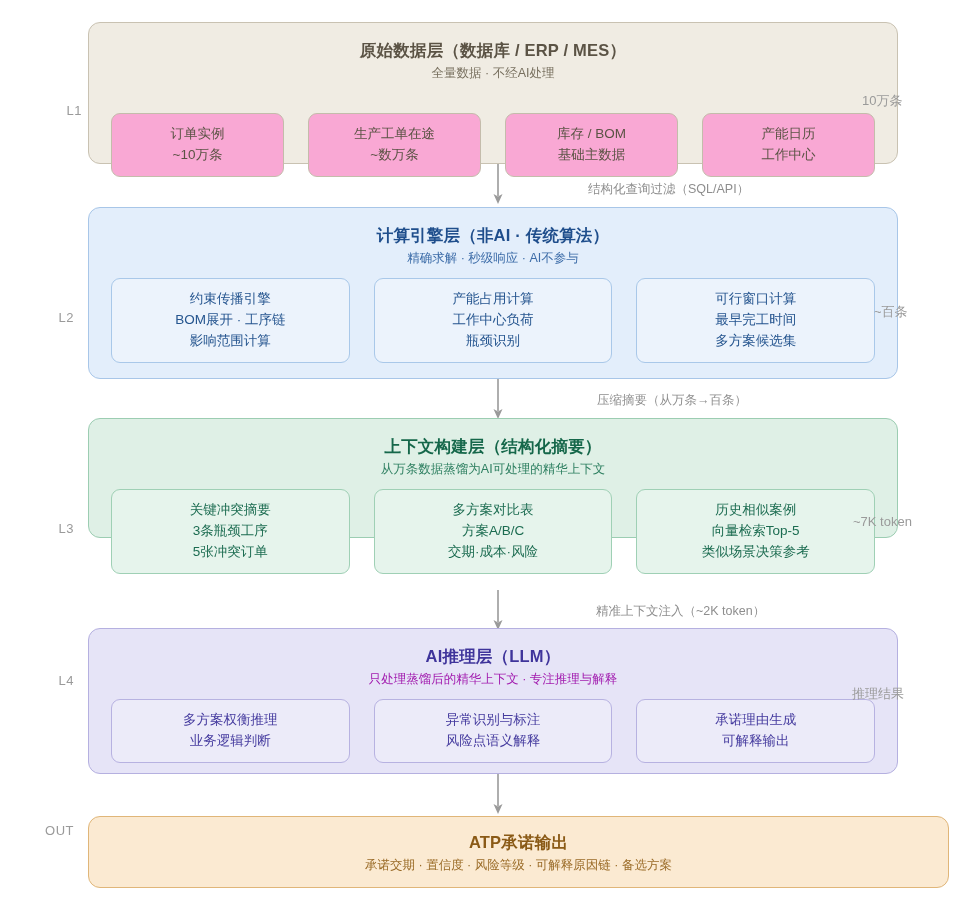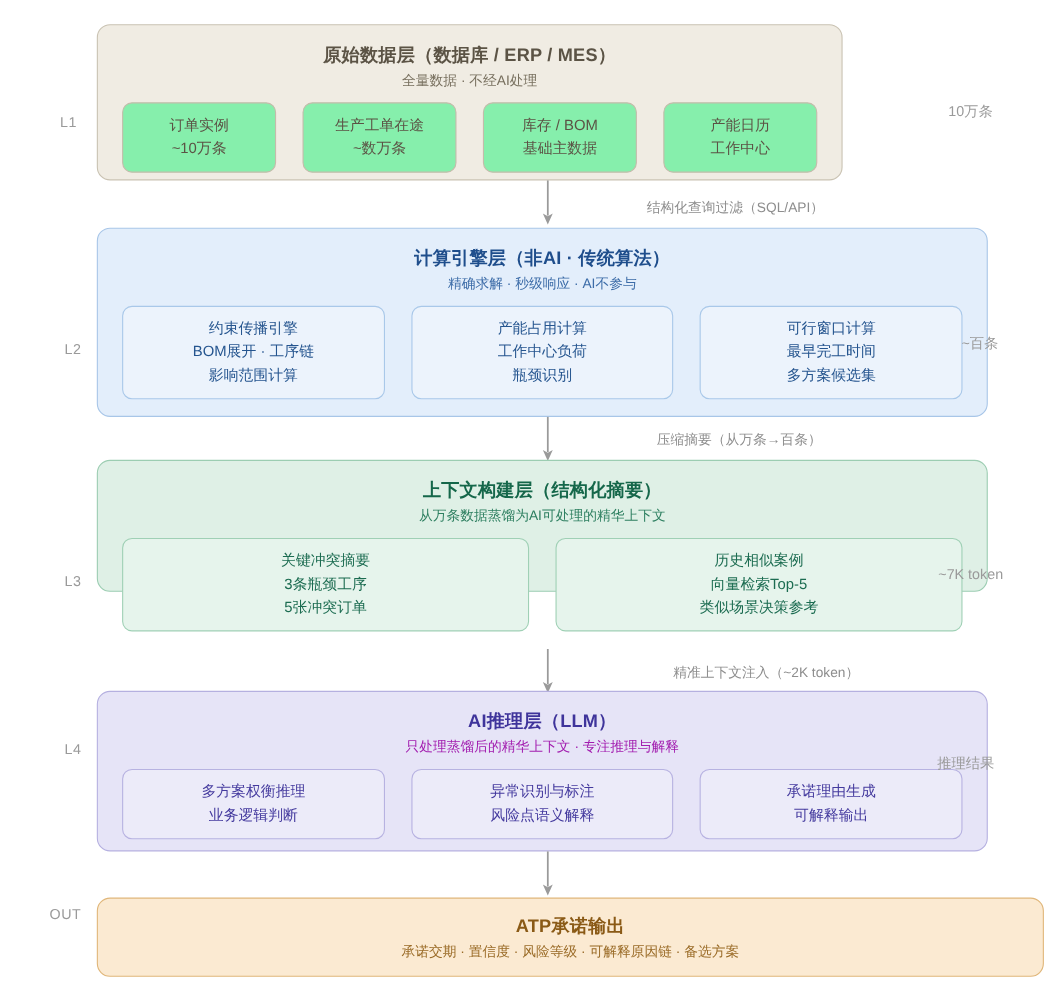--- a/index.html
+++ b/index.html
@@ -76,21 +76,21 @@
     font-size: 13.5px;
     line-height: 1.55;
     text-align: center;
     white-space: nowrap;
   }
 
   
   .l1 { background: #f0ece3; border-color: #c9c2b2; }
   .l1 .layer-title { color: #5b5345; }
   .l1 .layer-sub   { color: #78705f; }
-  .l1 .card { border-color: #c4bcab; background: #86efac; }
+  .l1 .card { border-color: #c4bcab; background: #f9a8d4; margin-top: 20px; }
   .l1 .card-line { color: #5b5345; }
 
   .l2 { background: #e3eefb; border-color: #a8c6e8; }
   .l2 .layer-title { color: #1f4e8c; }
   .l2 .layer-sub   { color: #3c6ca8; }
   .l2 .card { border-color: #a9c8e9; background: #ecf3fc; }
   .l2 .card-line { color: #25558f; }
 
   .l3 { background: #dff0e6; border-color: #9ccdb2; }
   .l3 .layer-title { color: #15674a; }
@@ -139,21 +139,21 @@
     font-size: 12.5px;
     color: #8e8e8e;
     white-space: nowrap;
   }
 </style>
 </head>
 <body>
 
 <div id="canvas">
 
-  <div class="layer l1" style="left:88px; top:22px; width:678px; height:142px;">
+  <div class="layer l1" style="left:88px; top:22px; width:810px; height:142px;">
     <div class="layer-title">原始数据层（数据库 / ERP / MES）</div>
     <div class="layer-sub">全量数据 · 不经AI处理</div>
     <div class="cards">
       <div class="card">
         <div class="card-line">订单实例</div>
         <div class="card-line">~10万条</div>
       </div>
       <div class="card">
         <div class="card-line">生产工单在途</div>
         <div class="card-line">~数万条</div>
@@ -162,21 +162,21 @@
         <div class="card-line">库存 / BOM</div>
         <div class="card-line">基础主数据</div>
       </div>
       <div class="card">
         <div class="card-line">产能日历</div>
         <div class="card-line">工作中心</div>
       </div>
     </div>
   </div>
 
-  <div class="rail-label" style="left:26px; top:103px; width:44px;">L1</div>
+  <div class="rail-label" style="left:38px; top:103px; width:44px;">L1</div>
   <div class="vol-label" style="left:862px; top:92px;">10万条</div>
 
   <div class="arrow" style="top:164px; height:42px;">
     <svg width="12" height="42" viewBox="0 0 12 42">
       <line x1="6" y1="0" x2="6" y2="32" stroke="#9a9a9a" stroke-width="1.6"></line>
       <path d="M6 40 L1.5 30 L6 32.6 L10.5 30 Z" fill="#9a9a9a"></path>
     </svg>
   </div>
   <div class="edge-label" style="left:588px; top:181px;">结构化查询过滤（SQL/API）</div>
 
@@ -216,37 +216,42 @@
   <div class="layer l3" style="left:88px; top:418px; width:810px; height:120px;">
     <div class="layer-title">上下文构建层（结构化摘要）</div>
     <div class="layer-sub">从万条数据蒸馏为AI可处理的精华上下文</div>
     <div class="cards">
       <div class="card">
         <div class="card-line">关键冲突摘要</div>
         <div class="card-line">3条瓶颈工序</div>
         <div class="card-line">5张冲突订单</div>
       </div>
       <div class="card">
+        <div class="card-line">多方案对比表</div>
+        <div class="card-line">方案A/B/C</div>
+        <div class="card-line">交期·成本·风险</div>
+      </div>
+      <div class="card">
         <div class="card-line">历史相似案例</div>
         <div class="card-line">向量检索Top-5</div>
         <div class="card-line">类似场景决策参考</div>
       </div>
     </div>
   </div>
 
   <div class="rail-label" style="left:30px; top:521px; width:44px;">L3</div>
   <div class="vol-label" style="left:853px; top:514px;">~7K token</div>
 
   <div class="arrow" style="top:590px; height:42px;">
     <svg width="12" height="42" viewBox="0 0 12 42">
       <line x1="6" y1="0" x2="6" y2="32" stroke="#9a9a9a" stroke-width="1.6"></line>
       <path d="M6 40 L1.5 30 L6 32.6 L10.5 30 Z" fill="#9a9a9a"></path>
     </svg>
   </div>
-  <div class="edge-label" style="left:612px; top:603px;">精准上下文注入（~2K token）</div>
+  <div class="edge-label" style="left:596px; top:603px;">精准上下文注入（~2K token）</div>
 
   <div class="layer l4" style="left:88px; top:628px; width:810px; height:146px;">
     <div class="layer-title">AI推理层（LLM）</div>
     <div class="layer-sub">只处理蒸馏后的精华上下文 · 专注推理与解释</div>
     <div class="cards">
       <div class="card">
         <div class="card-line">多方案权衡推理</div>
         <div class="card-line">业务逻辑判断</div>
       </div>
       <div class="card">

